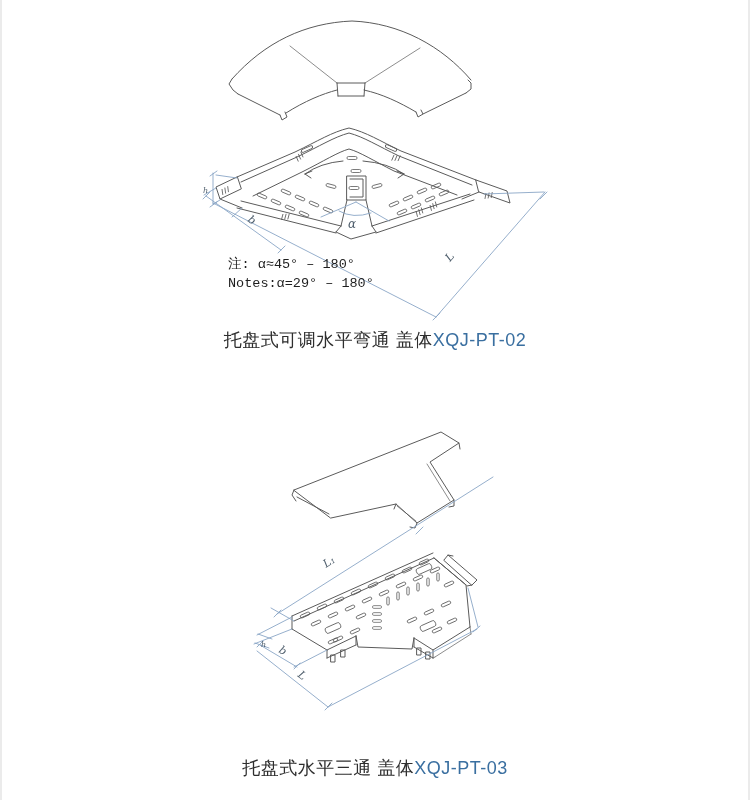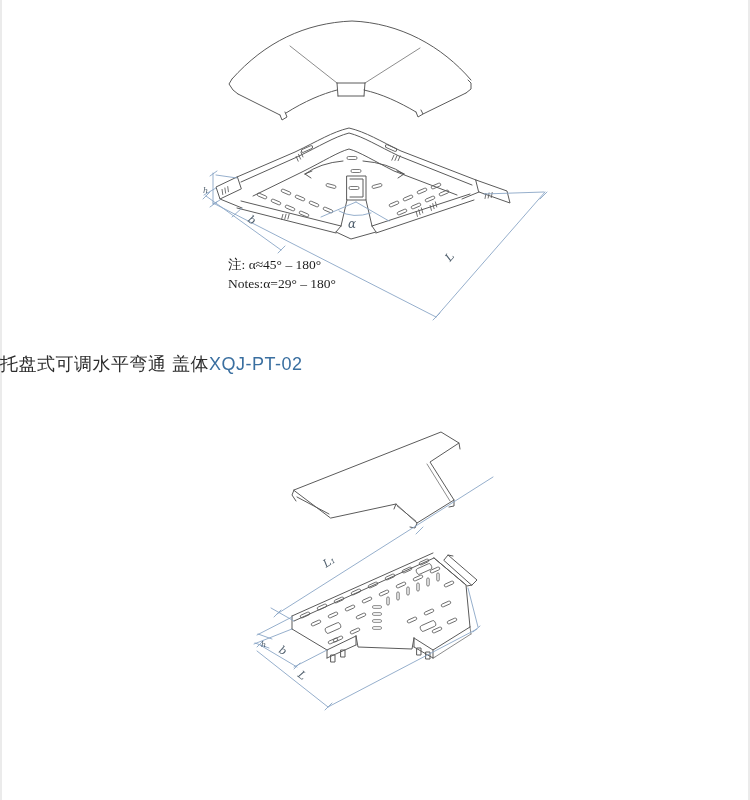--- a/index.html
+++ b/index.html
@@ -20,27 +20,28 @@
   text.dimlbl{
     fill:var(--label_text,#51606e);
     font-family:"DejaVu Serif","Liberation Serif",serif;
     font-style:italic;font-size:11px;
   }
   text.dimlbl.small{font-size:8px;}
   text.dimlbl.greek{font-size:12px;}
   .notes{
     position:absolute;left:228px;top:255px;
     color:var(--note_text,#1e1e1e);
-    font-family:Liberation Serif, serif;
+    font-family:Liberation Mono, monospace;
     font-size:13.5px;line-height:19px;white-space:nowrap;
   }
   .caption{
     position:absolute;left:0;width:100%;
+    text-align:center;
     font-size:18px;color:var(--caption_text,#2e2e2e);
-    letter-spacing:.5px;white-space:nowrap;margin-top:24px;
+    letter-spacing:.5px;white-space:nowrap;
   }
   .caption .code{color:var(--model_code,#3a6fa0);}
 </style>
 </head>
 <body>
 
 <div class="page">
   <div class="edge left"></div>
   <div class="edge right"></div>
 
@@ -211,13 +212,16 @@
 
   <div class="notes">
     <div>注: α≈45° – 180°</div>
     <div>Notes:α=29° – 180°</div>
   </div>
 
   <div class="caption" style="top:328px">
     <span>托盘式可调水平弯通 盖体</span><span class="code">XQJ-PT-02</span>
   </div>
 
+  <div class="caption" style="top:756px">
+    <span>托盘式水平三通 盖体</span><span class="code">XQJ-PT-03</span>
+  </div>
 </div>
 
 </body></html>

